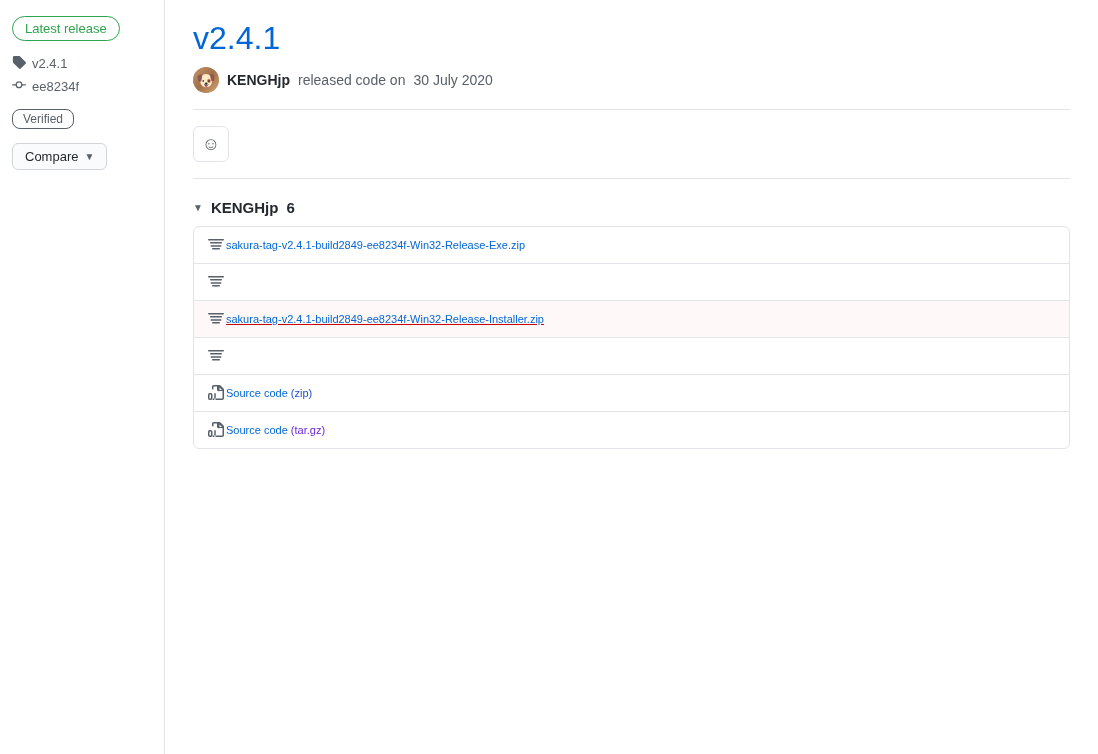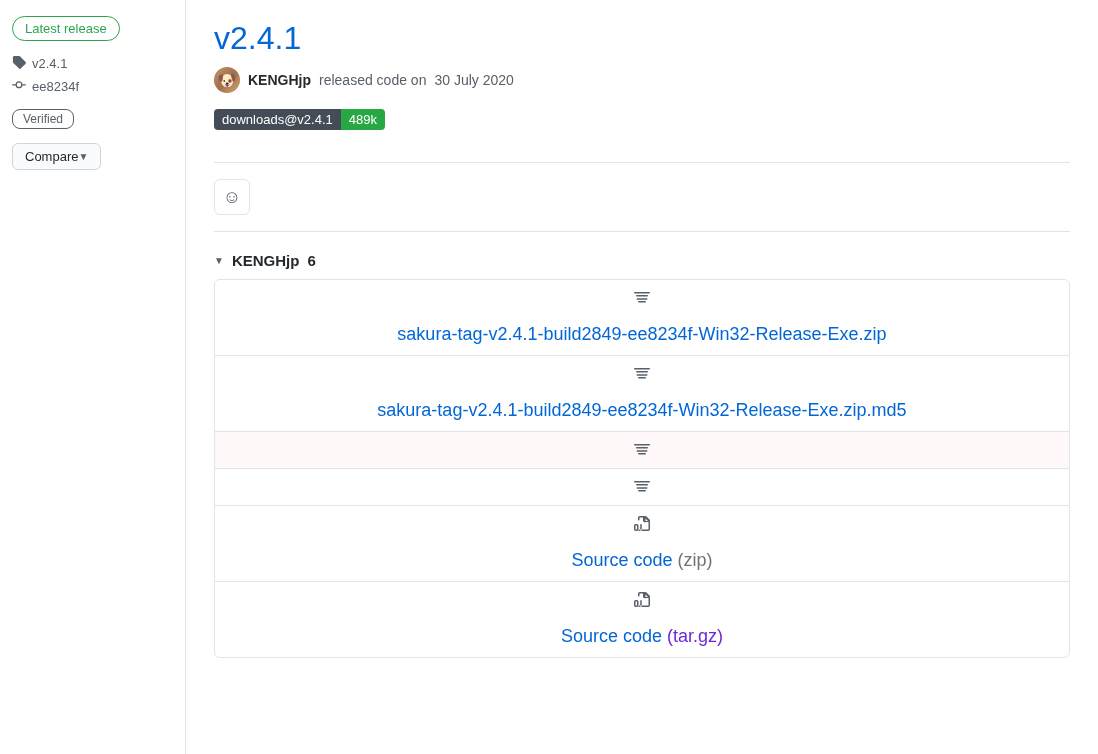--- a/index.html
+++ b/index.html
@@ -8,21 +8,21 @@
       font-size: 14px;
       color: #24292e;
       background: #fff;
     }
     .layout {
       display: flex;
       min-height: 754px;
     }
     
     .sidebar {
-      width: 186px;
+      width: 165px;
       padding: 16px 12px;
       border-right: 1px solid #e1e4e8;
       flex-shrink: 0;
     }
     .latest-release-badge {
       display: inline-block;
       border: 1.5px solid #2ea44f;
       color: #2ea44f;
       border-radius: 20px;
       padding: 4px 12px;
@@ -53,20 +53,21 @@
       color: #586069;
       border-radius: 8px;
       padding: 2px 10px;
       font-size: 12px;
       cursor: pointer;
       margin-bottom: 14px;
     }
     .compare-btn {
       display: flex;
       align-items: center;
+      gap: 6px;
       border: 1px solid #d1d5da;
       border-radius: 6px;
       padding: 5px 12px;
       font-size: 13px;
       color: #24292e;
       background: #fafbfc;
       cursor: pointer;
       width: fit-content;
     }
     .compare-btn .chevron {
@@ -173,25 +174,24 @@
       color: #586069;
     }
     .assets-list {
       border: 1px solid #e1e4e8;
       border-radius: 6px;
       overflow: hidden;
     }
     .asset-item {
       display: flex;
       align-items: center;
-      gap: 18px;
+      gap: 2px;
       padding: 10px 14px;
       border-bottom: 1px solid #e1e4e8;
-      font-size: 18px;
-      flex-direction: column;
+      font-size: 11px;
     }
     .asset-item:last-child {
       border-bottom: none;
     }
     .asset-item.highlighted {
       background: #fff8f8;
     }
     .asset-link {
       color: #0366d6;
       text-decoration: none;
@@ -254,24 +254,20 @@
 
     <div class="release-meta">
       <div class="avatar">
         <div class="avatar-inner">🐶</div>
       </div>
       <a href="#" class="author-link">KENGHjp</a>
       <span>released code on</span>
       <span>30 July 2020</span>
     </div>
 
-    <div class="downloads-badge">
-      <span class="downloads-label">downloads@v2.4.1</span>
-      <span class="downloads-count">489k</span>
-    </div>
 
     <hr class="divider">
 
     <div class="emoji-reaction">☺</div>
 
     <hr class="divider">
 
     <div class="assets-section">
       <div class="assets-header">
         <span class="triangle">▼</span>
@@ -289,46 +285,46 @@
           </span>
           <a href="#" class="asset-link">sakura-tag-v2.4.1-build2849-ee8234f-Win32-Release-Exe.zip</a>
         </div>
 
         <div class="asset-item">
           <span class="asset-icon">
             <svg width="16" height="16" viewBox="0 0 16 16" fill="currentColor">
               <path fill-rule="evenodd" d="M.75 2a.75.75 0 000 1.5h14.5a.75.75 0 000-1.5H.75zM2 5.75a.75.75 0 01.75-.75h10.5a.75.75 0 010 1.5H2.75A.75.75 0 012 5.75zm1.25 2.5a.75.75 0 000 1.5h9.5a.75.75 0 000-1.5h-9.5zM4.75 11a.75.75 0 000 1.5h6.5a.75.75 0 000-1.5h-6.5z"></path>
             </svg>
           </span>
-          <a href="#" class="asset-link">sakura-tag-v2.4.1-build2849-ee8234f-Win32-Release-Exe.zip.md5</a>
         </div>
 
         <div class="asset-item highlighted">
           <span class="asset-icon">
             <svg width="16" height="16" viewBox="0 0 16 16" fill="currentColor">
               <path fill-rule="evenodd" d="M.75 2a.75.75 0 000 1.5h14.5a.75.75 0 000-1.5H.75zM2 5.75a.75.75 0 01.75-.75h10.5a.75.75 0 010 1.5H2.75A.75.75 0 012 5.75zm1.25 2.5a.75.75 0 000 1.5h9.5a.75.75 0 000-1.5h-9.5zM4.75 11a.75.75 0 000 1.5h6.5a.75.75 0 000-1.5h-6.5z"></path>
             </svg>
           </span>
+          <a href="#" class="asset-link highlighted-link" style="text-decoration: underline; text-decoration-color: #c00;">sakura-tag-v2.4.1-build2849-ee8234f-Win32-Release-Installer.zip</a>
         </div>
 
         <div class="asset-item">
           <span class="asset-icon">
             <svg width="16" height="16" viewBox="0 0 16 16" fill="currentColor">
               <path fill-rule="evenodd" d="M.75 2a.75.75 0 000 1.5h14.5a.75.75 0 000-1.5H.75zM2 5.75a.75.75 0 01.75-.75h10.5a.75.75 0 010 1.5H2.75A.75.75 0 012 5.75zm1.25 2.5a.75.75 0 000 1.5h9.5a.75.75 0 000-1.5h-9.5zM4.75 11a.75.75 0 000 1.5h6.5a.75.75 0 000-1.5h-6.5z"></path>
             </svg>
           </span>
         </div>
 
         <div class="asset-item">
           <span class="source-code-icon">
             <svg width="16" height="16" viewBox="0 0 16 16" fill="currentColor">
               <path fill-rule="evenodd" d="M4 1.75C4 .784 4.784 0 5.75 0h5.586c.464 0 .909.184 1.237.513l2.914 2.914c.329.328.513.773.513 1.237v8.586A1.75 1.75 0 0114.25 15h-9a.75.75 0 010-1.5h9a.25.25 0 00.25-.25V6h-2.75A1.75 1.75 0 019 4.25V1.5H5.75a.25.25 0 00-.25.25v2a.75.75 0 01-1.5 0v-2zm7.5.75v2.25c0 .138.112.25.25.25h2.25L11.5 2.5zM0 9.75A1.75 1.75 0 011.75 8h1a1.75 1.75 0 011.75 1.75v3.5A1.75 1.75 0 012.75 15h-1A1.75 1.75 0 010 13.25v-3.5zm1.75-.25a.25.25 0 00-.25.25v3.5c0 .138.112.25.25.25h1a.25.25 0 00.25-.25v-3.5a.25.25 0 00-.25-.25h-1zM7 8a.75.75 0 01.75.75v5.5a.75.75 0 01-1.5 0v-5.5A.75.75 0 017 8z"></path>
             </svg>
           </span>
-          <a href="#" class="asset-link">Source code <span style="color:#737373; font-weight:normal;text-align:right;">(zip)</span></a>
+          <a href="#" class="asset-link">Source code <span style="color:#1d4ed8; font-weight:normal;text-align:right;">(zip)</span></a>
         </div>
 
         <div class="asset-item">
           <span class="source-code-icon">
             <svg width="16" height="16" viewBox="0 0 16 16" fill="currentColor">
               <path fill-rule="evenodd" d="M4 1.75C4 .784 4.784 0 5.75 0h5.586c.464 0 .909.184 1.237.513l2.914 2.914c.329.328.513.773.513 1.237v8.586A1.75 1.75 0 0114.25 15h-9a.75.75 0 010-1.5h9a.25.25 0 00.25-.25V6h-2.75A1.75 1.75 0 019 4.25V1.5H5.75a.25.25 0 00-.25.25v2a.75.75 0 01-1.5 0v-2zm7.5.75v2.25c0 .138.112.25.25.25h2.25L11.5 2.5zM0 9.75A1.75 1.75 0 011.75 8h1a1.75 1.75 0 011.75 1.75v3.5A1.75 1.75 0 012.75 15h-1A1.75 1.75 0 010 13.25v-3.5zm1.75-.25a.25.25 0 00-.25.25v3.5c0 .138.112.25.25.25h1a.25.25 0 00.25-.25v-3.5a.25.25 0 00-.25-.25h-1zM7 8a.75.75 0 01.75.75v5.5a.75.75 0 01-1.5 0v-5.5A.75.75 0 017 8z"></path>
             </svg>
           </span>
           <a href="#" class="asset-link">Source code <span style="color:#6d28d9; font-weight:normal;">(tar.gz)</span></a>
         </div>

